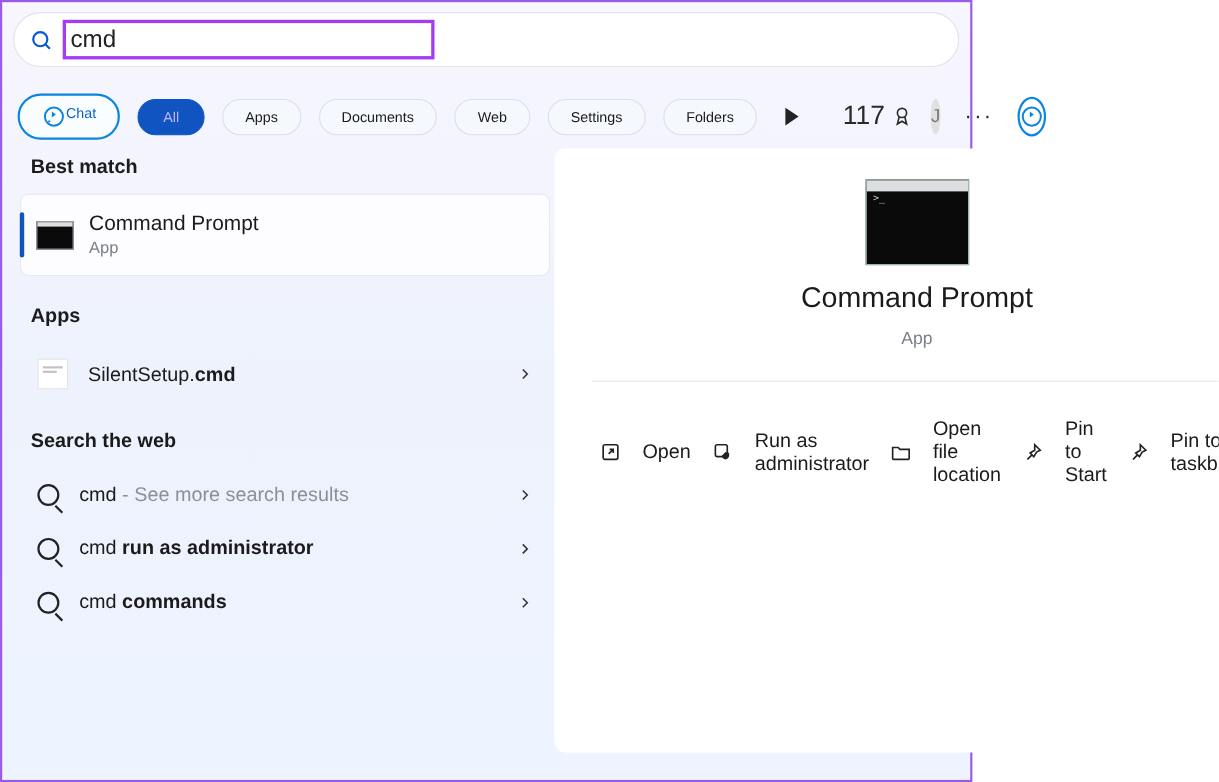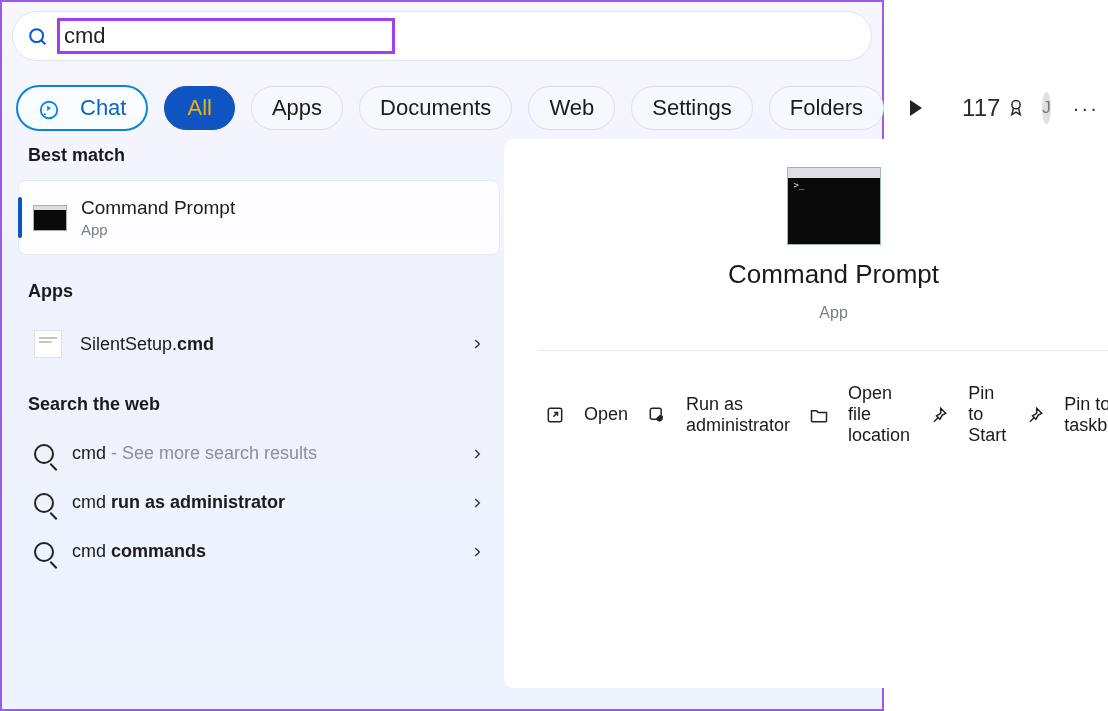--- a/index.html
+++ b/index.html
@@ -3,23 +3,23 @@
 <meta charset="utf-8">
 <style>
 * { box-sizing: border-box; margin: 0; padding: 0; font-family: "Segoe UI", -apple-system, sans-serif; }
 body { width: 1108px; height: 711px; background: #fff; overflow: hidden; }
 .outer { border: 2px solid #9a5bea; width: 884px; height: 711px; padding: 9px 10px; background: linear-gradient(180deg,#f8f6ff 0%, #edf2fd 48%, #eef4ff 100%); }
 .searchbar { background: #fff; border: 1px solid #e2e2ea; border-radius: 28px; height: 50px; display: flex; align-items: center; padding: 0 14px; gap: 10px; }
 .search-icon { width: 20px; height: 20px; color:#0b59d6; flex:0 0 auto;}
 .search-highlight { border: 3px solid #a33df2; padding: 2px 40px 2px 4px; }
 .search-input { border: 0; outline: 0; font-size: 22px; color:#222; width: 100%; background: transparent; }
 .filters { display:flex; align-items:center; gap:16px; margin-top: 24px; padding: 0 4px; }
-.chip { border-radius: 999px; padding: 8px 20px; font-size: 22px; border: 1px solid #d7e0ec; background: #f5f8fc; color:#1b1b1b; display:inline-flex; align-items:flex-end; gap:20px; cursor:pointer;}
+.chip { border-radius: 999px; padding: 8px 20px; font-size: 13px; border: 1px solid #d7e0ec; background: #f5f8fc; color:#1b1b1b; display:inline-flex; align-items:flex-start; gap:0; cursor:pointer;}
 .chip.chat { border: 2px solid #0a85dd; color:#0a64bf; background:#fafdff;}
-.chip.active { background:#1054c2; color:#eab308; border-color:#1054c2; padding:8px 22px;}
+.chip.active { background:#1054c2; color:#c4b5fd; border-color:#1054c2; padding:8px 22px;}
 .spacer { flex:1; }
 .play-icon { width:0;height:0;border-left:12px solid #222;border-top:8px solid transparent;border-bottom:8px solid transparent; }
 .points { font-size:24px; color:#2a2a2a; display:flex; align-items:center; gap:6px; margin-left:8px;}
 .avatar-j { width:32px;height:32px;border-radius:50%;background:#e0e0e2;color:#777;display:flex;align-items:center;justify-content:center;font-size:17px; }
 .dots { font-size:20px; letter-spacing:2px; color:#2b2b2b; padding:0 6px;}
 .bing-corner { width:36px;height:36px;border-radius:50%;background:#fff;border:2px solid #0a85dd;display:flex;align-items:center;justify-content:center;}
 .content { display:flex; margin-top: 8px; gap: 4px; height: calc(100% - 140px);}
 .left { flex: 0 0 488px; padding: 6px 0 0 6px; overflow:hidden;}
 .right { flex:1; background:#fff; border-radius:10px; padding: 28px 34px; }
 .sect-title { font-size:18px; font-weight:600; color:#1b1b1b; margin: 0 10px 14px; }

